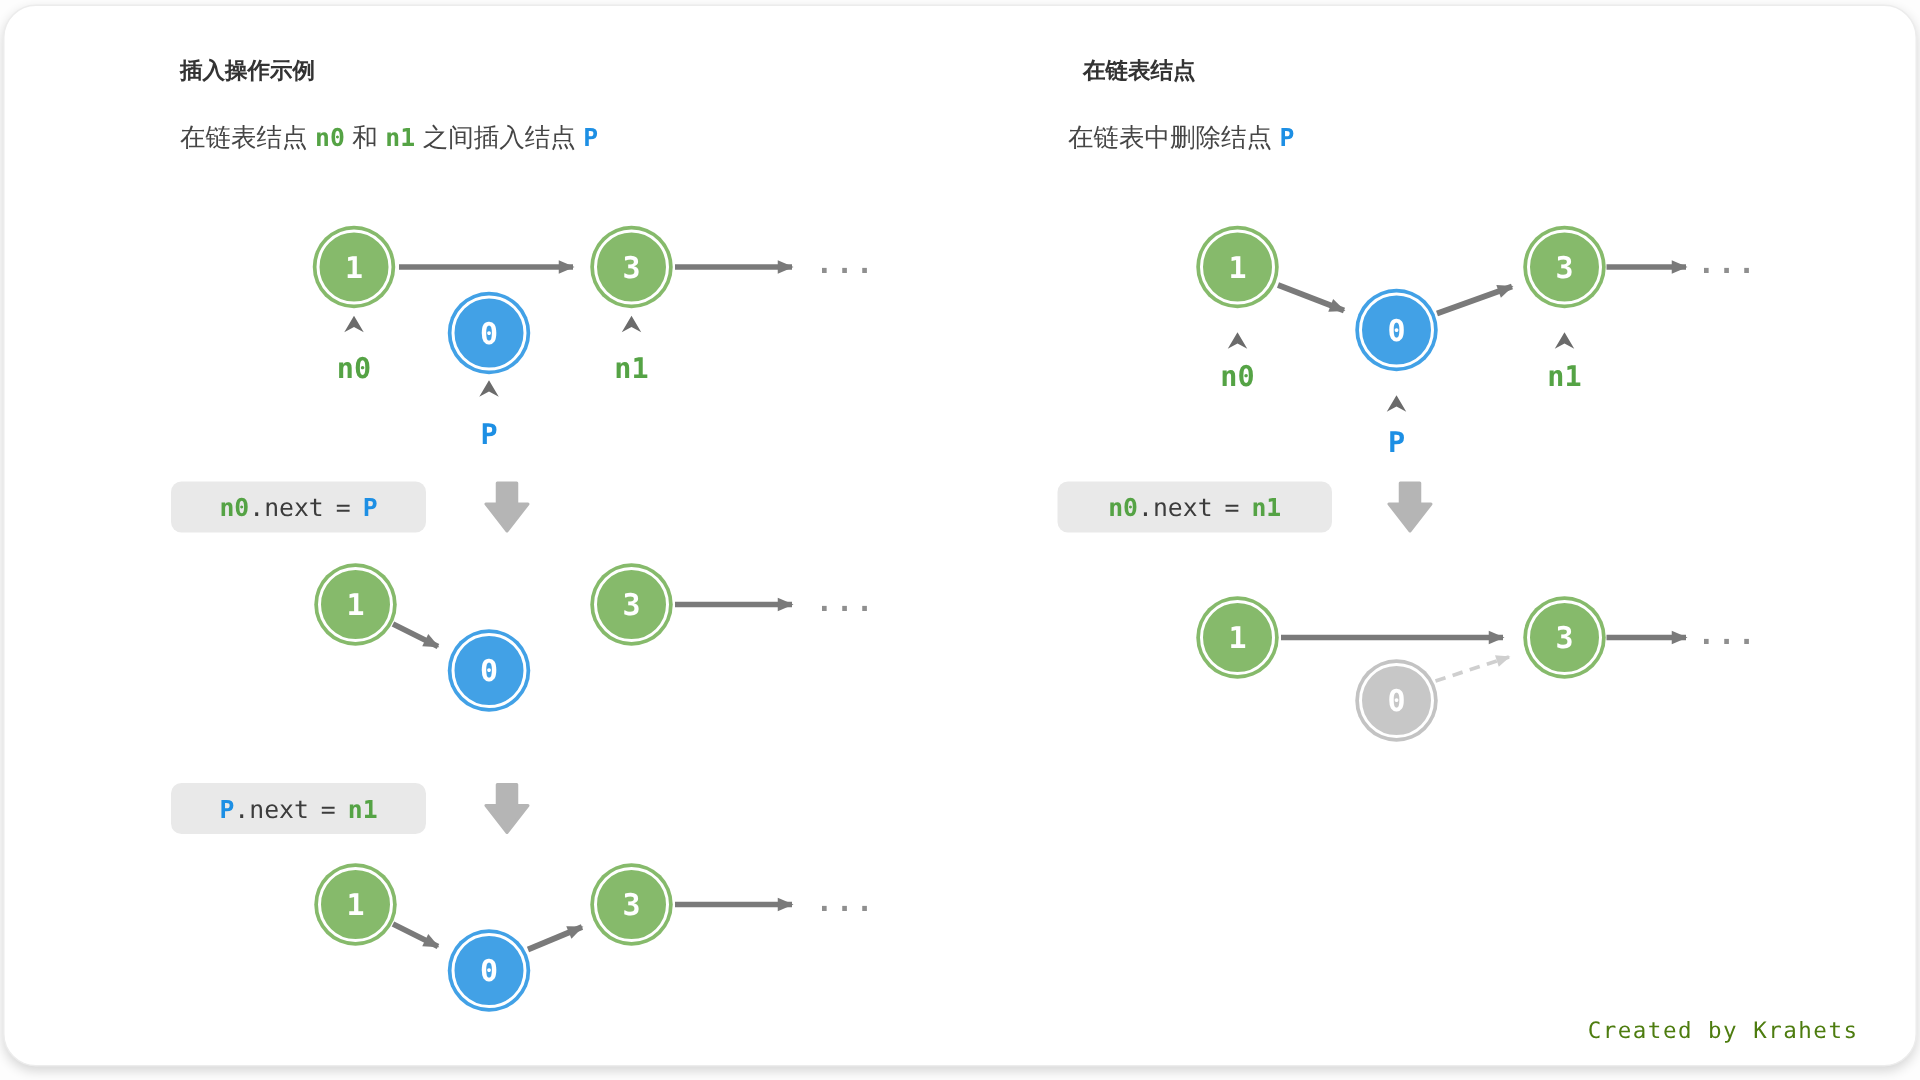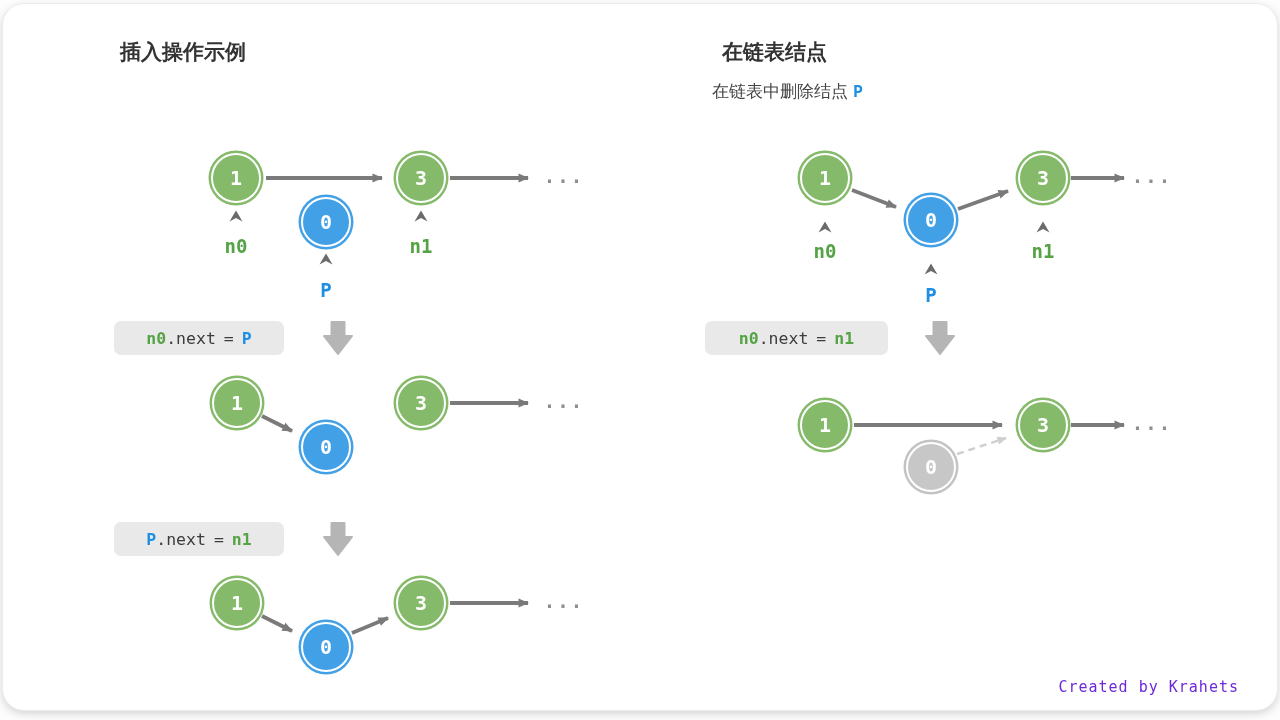--- a/index.html
+++ b/index.html
@@ -2,21 +2,21 @@
 <html><head>
 <meta charset="utf-8">
 <style>
   html,body{margin:0;padding:0;background:#ffffff;}
   #stage{position:relative;width:1280px;height:720px;overflow:hidden;
          font-family:"Liberation Sans",sans-serif;background:#fdfdfd;}
   #card{position:absolute;left:2px;top:3px;right:2px;bottom:9px;background:#ffffff;
         border-radius:22px;border:1px solid #ececec;
         box-shadow:0 3px 8px rgba(0,0,0,0.16);}
   svg.overlay{position:absolute;left:0;top:0;pointer-events:none;z-index:3;}
-  .title{position:absolute;font-size:21px;font-weight:700;color:#333;z-index:4;}
+  .title{position:absolute;font-size:15px;font-weight:700;color:#333;z-index:4;}
   .subtitle{position:absolute;font-size:17px;color:#454545;z-index:4;white-space:nowrap;}
   .subtitle .var{font-family:"DejaVu Sans Mono","Liberation Mono",monospace;
                  font-weight:700;font-size:16.5px;margin:0 5px;}
   .green-t{color:#55a345;}
   .blue-t{color:#1d8fe4;}
   .node{position:absolute;width:46px;height:46px;border-radius:50%;
         border:2.5px solid #ffffff;transform:translate(-50%,-50%);
         display:flex;align-items:center;justify-content:center;
         color:#fff;font:700 20px "DejaVu Sans Mono","Liberation Mono",monospace;
         z-index:5;}
@@ -29,29 +29,32 @@
         font:700 19px "DejaVu Sans Mono","Liberation Mono",monospace;
         color:#8f8f8f;letter-spacing:2px;white-space:nowrap;}
   .codebox{position:absolute;height:34px;background:#e9e9e9;border-radius:7px;
            display:flex;align-items:center;justify-content:center;z-index:4;
            font:16.5px "DejaVu Sans Mono","Liberation Mono",monospace;color:#3c3c3c;
            white-space:nowrap;}
   .codebox .var{font-weight:700;}
   .codebox .eq{margin:0 8px;}
   .footer{position:absolute;right:41px;bottom:24px;z-index:4;
           font:15px "DejaVu Sans Mono","Liberation Mono",monospace;
-          color:#6d28d9;letter-spacing:1px;}
+          color:#4d7c0f;letter-spacing:1px;}
 </style>
 </head>
 <body>
 
 <div id="stage">
   <div id="card"></div>
 
   <div class="title" style="left:120px;top:38px">插入操作示例</div>
+  <div class="subtitle" style="left:120px;top:80px">
+    <span>在链表结点</span><span class="var green-t">n0</span><span>和</span><span class="var green-t">n1</span><span>之间插入结点</span><span class="var blue-t">P</span>
+  </div>
 
   <div class="node green" style="left:236px;top:178px">1</div>
   <div class="node green" style="left:421px;top:178px">3</div>
   <div class="node blue" style="left:326px;top:222px">0</div>
   <div class="dots" style="left:564px;top:165px">...</div>
   <div class="nodelabel green-t" style="left:236px;top:246px">n0</div>
   <div class="nodelabel green-t" style="left:421px;top:246px">n1</div>
   <div class="nodelabel blue-t" style="left:326px;top:290px">P</div>
 
   <div class="codebox" style="left:114px;top:321px;width:170px">

